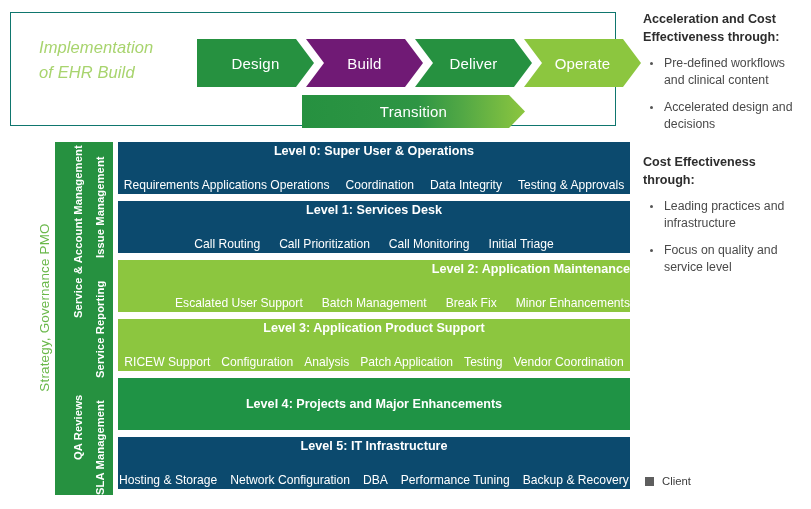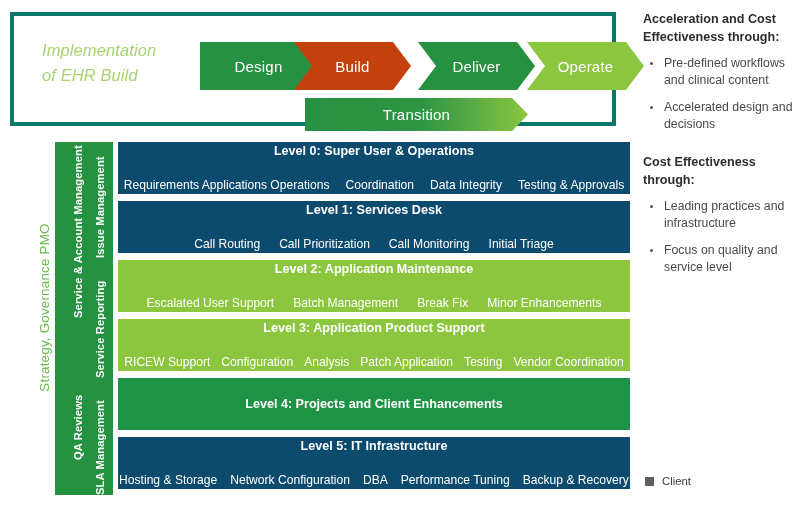--- a/index.html
+++ b/index.html
@@ -6,39 +6,39 @@
   body{
     width:811px;height:509px;
     background:#ffffff;
     font-family:"Liberation Sans", sans-serif;
     overflow:hidden;
     position:relative;
   }
   
   #header-box{
     position:absolute; left:10px; top:12px; width:606px; height:114px;
-    border:4px solid #0f766e; box-sizing:border-box; background:#fff;
+    border:1px solid #0f766e; box-sizing:border-box; background:#fff;
   }
   #header-title{
     position:absolute; left:28px; top:22px; width:150px;
     font-style:italic; font-size:16.5px; line-height:25px;
     color:#a8d46e; font-weight:400; letter-spacing:.1px;
   }
   
   .chev{
     position:absolute; height:48px; color:#fff;
     display:flex; align-items:center; justify-content:center;
     font-size:15px; letter-spacing:.2px;
     clip-path:polygon(0 0, calc(100% - 18px) 0, 100% 50%, calc(100% - 18px) 100%, 0 100%, 18px 50%);
   }
   .chev.first{
     clip-path:polygon(0 0, calc(100% - 18px) 0, 100% 50%, calc(100% - 18px) 100%, 0 100%);
   }
   #chev-design{left:186px; top:26px; width:117px; background:#269140;}
-  #chev-build {left:280px; top:26px; width:117px; background:#c2410c;}
+  #chev-build {left:295px; top:26px; width:117px; background:#701a75;}
   #chev-deliver{left:404px; top:26px; width:117px; background:#269140;}
   #chev-operate{left:513px; top:26px; width:117px; background:#8cc63f;}
   #chev-transition{
     left:291px; top:82px; width:223px; height:33px;
     background:linear-gradient(90deg,#269140 0%, #2e9544 52%, #52a845 72%, #8cc63f 100%);
     clip-path:polygon(0 0, calc(100% - 16px) 0, 100% 50%, calc(100% - 16px) 100%, 0 100%);
   }
 
   
   #right-col{ position:absolute; left:643px; top:10px; width:160px; }
@@ -98,21 +98,21 @@
     display:flex; justify-content:center; align-items:center;
     font-size:12.1px; line-height:15px; margin-top:3px; white-space:nowrap;
   }
   .lv-items span{ display:inline-block;margin-top:16px; }
   .gray  { background:#0c4a6e; }
   .lgreen{ background:#8cc63f; }
   .dgreen{ background:#1f9345; }
 
   #lvl0{ top:142px; height:52px; }
   #lvl1{ top:201px; height:52px; }
-  #lvl2{ top:260px; height:52px; }
+  #lvl2{ top:260px; height:52px;align-items:flex-end; }
   #lvl3{ top:319px; height:52px; }
   #lvl4{ top:378px; height:52px; }
   #lvl5{ top:437px; height:52px; }
 </style>
 </head>
 <body>
 
 <div id="header-box">
   <div id="header-title">
     <div>Implementation</div>
@@ -208,21 +208,21 @@
     <span>RICEW Support</span>
     <span>Configuration</span>
     <span>Analysis</span>
     <span>Patch Application</span>
     <span>Testing</span>
     <span>Vendor Coordination</span>
   </div>
 </div>
 
 <div class="level dgreen" id="lvl4">
-  <div class="lv-title">Level 4: Projects and Client Enhancements</div>
+  <div class="lv-title">Level 4: Projects and Major Enhancements</div>
 </div>
 
 <div class="level gray" id="lvl5">
   <div class="lv-title">Level 5: IT Infrastructure</div>
   <div class="lv-items" style="gap:13px">
     <span>Hosting &amp; Storage</span>
     <span>Network Configuration</span>
     <span>DBA</span>
     <span>Performance Tuning</span>
     <span>Backup &amp; Recovery</span>

